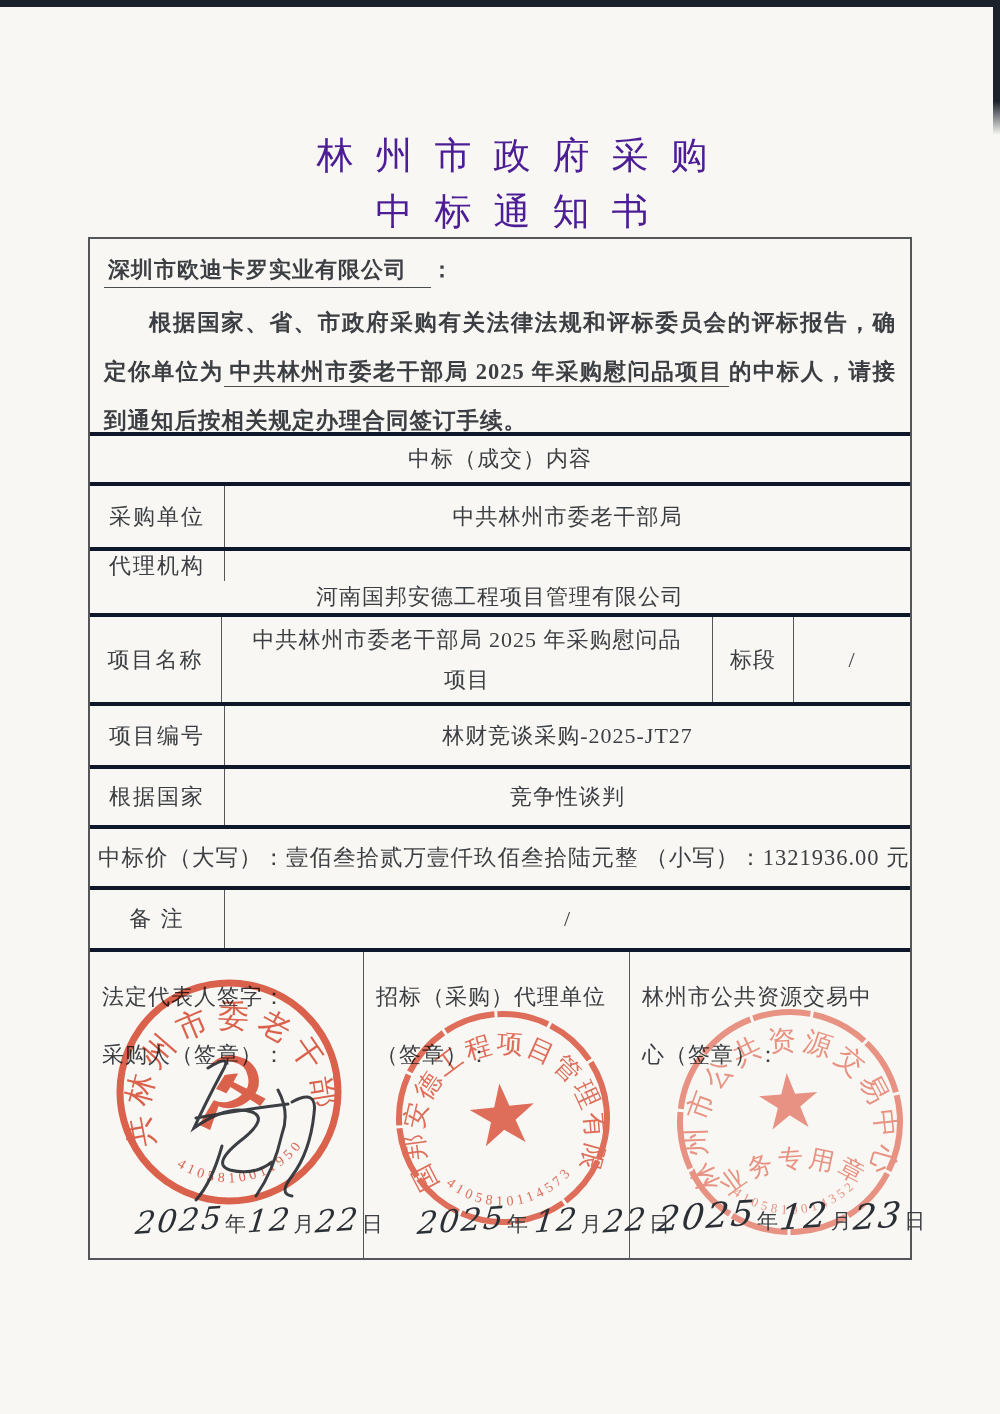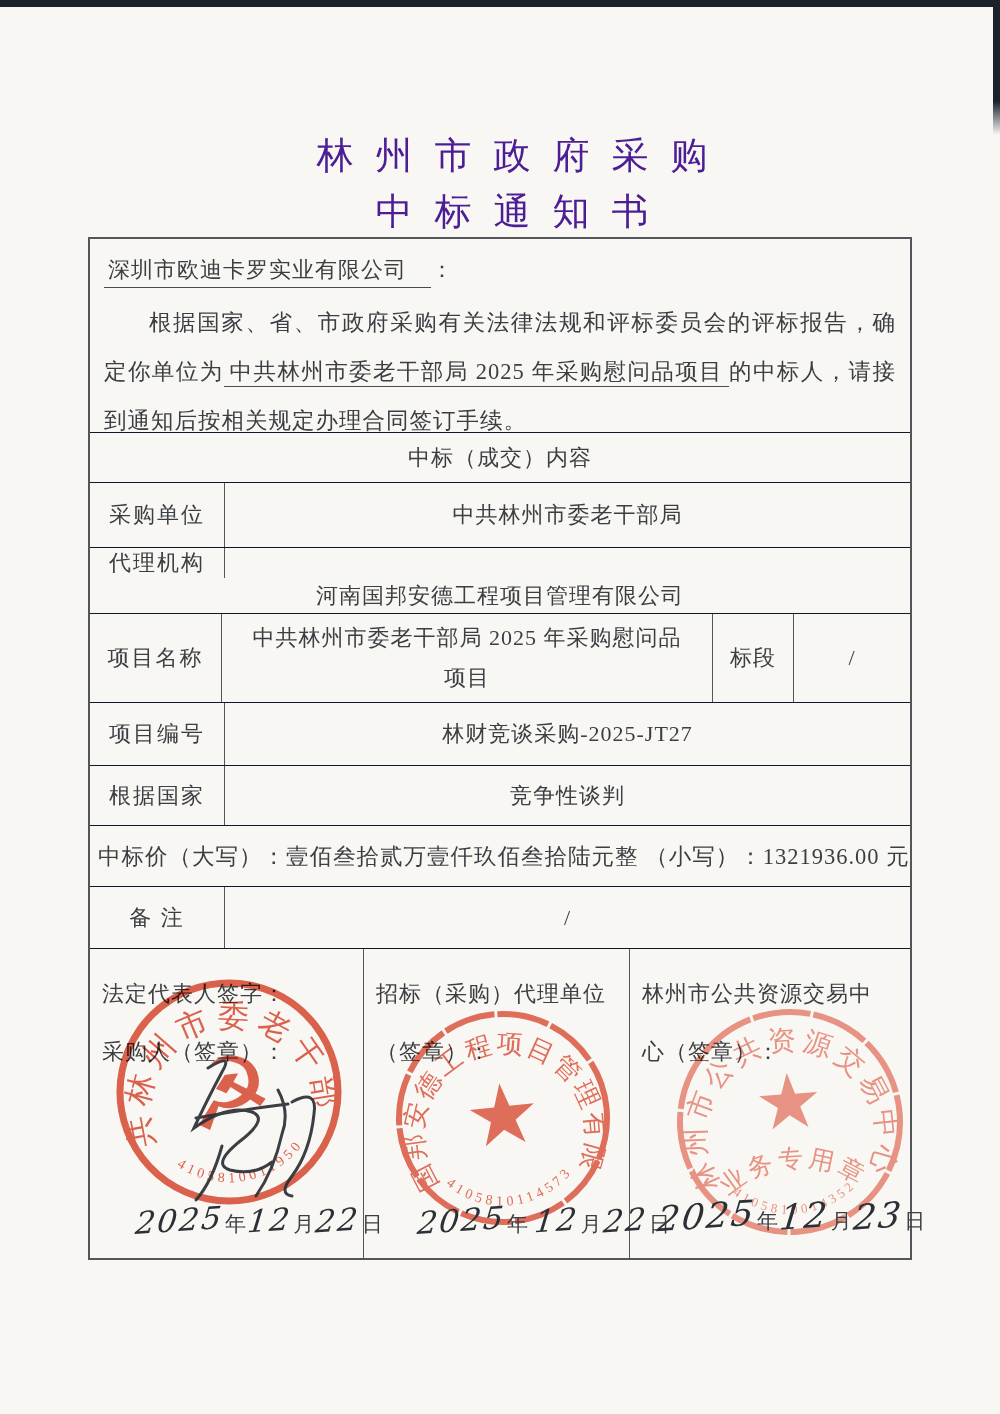--- a/index.html
+++ b/index.html
@@ -16,22 +16,22 @@
 
   .title-block { position:absolute; left:0; top:128px; width:100%; text-align:center; }
   .title-line { font-size:37px; font-weight:400; letter-spacing:22px; text-indent:22px;
     color:#4c1d95; line-height:56px;padding-left:24px; }
 
   .doc-table {
     position:absolute; left:88px; top:237px; width:824px; height:1023px;
     border:2px solid #54565a; background:transparent;
     display:flex; flex-direction:column; font-size:22px; letter-spacing:1px;
   }
-  .t-row { display:flex; flex-direction:row; align-items:stretch; border-top:1px solid #0f172a; }
-  .t-row:first-child { border-top:none; }
+  .t-row { display:flex; flex-direction:row; align-items:stretch; border-top:4px solid #0f172a; }
+  .t-row:first-child { border-top:none;font-weight:bold; }
 
   .row-intro { height:193px; display:block; padding:16px 14px 0 14px; }
   .addressee-line { font-size:22px; }
   .u-line { border-bottom:1px solid #4a4d50; }
   .addr-name { display:inline-block; padding:0 24px 2px 4px; }
   .intro-para { margin-top:10px; text-indent:2em; font-size:22.5px; line-height:49px;
     text-align:justify; }
   .proj-underline { padding:0 6px 2px 6px; }
 
   .row-sechdr { height:50px; }

